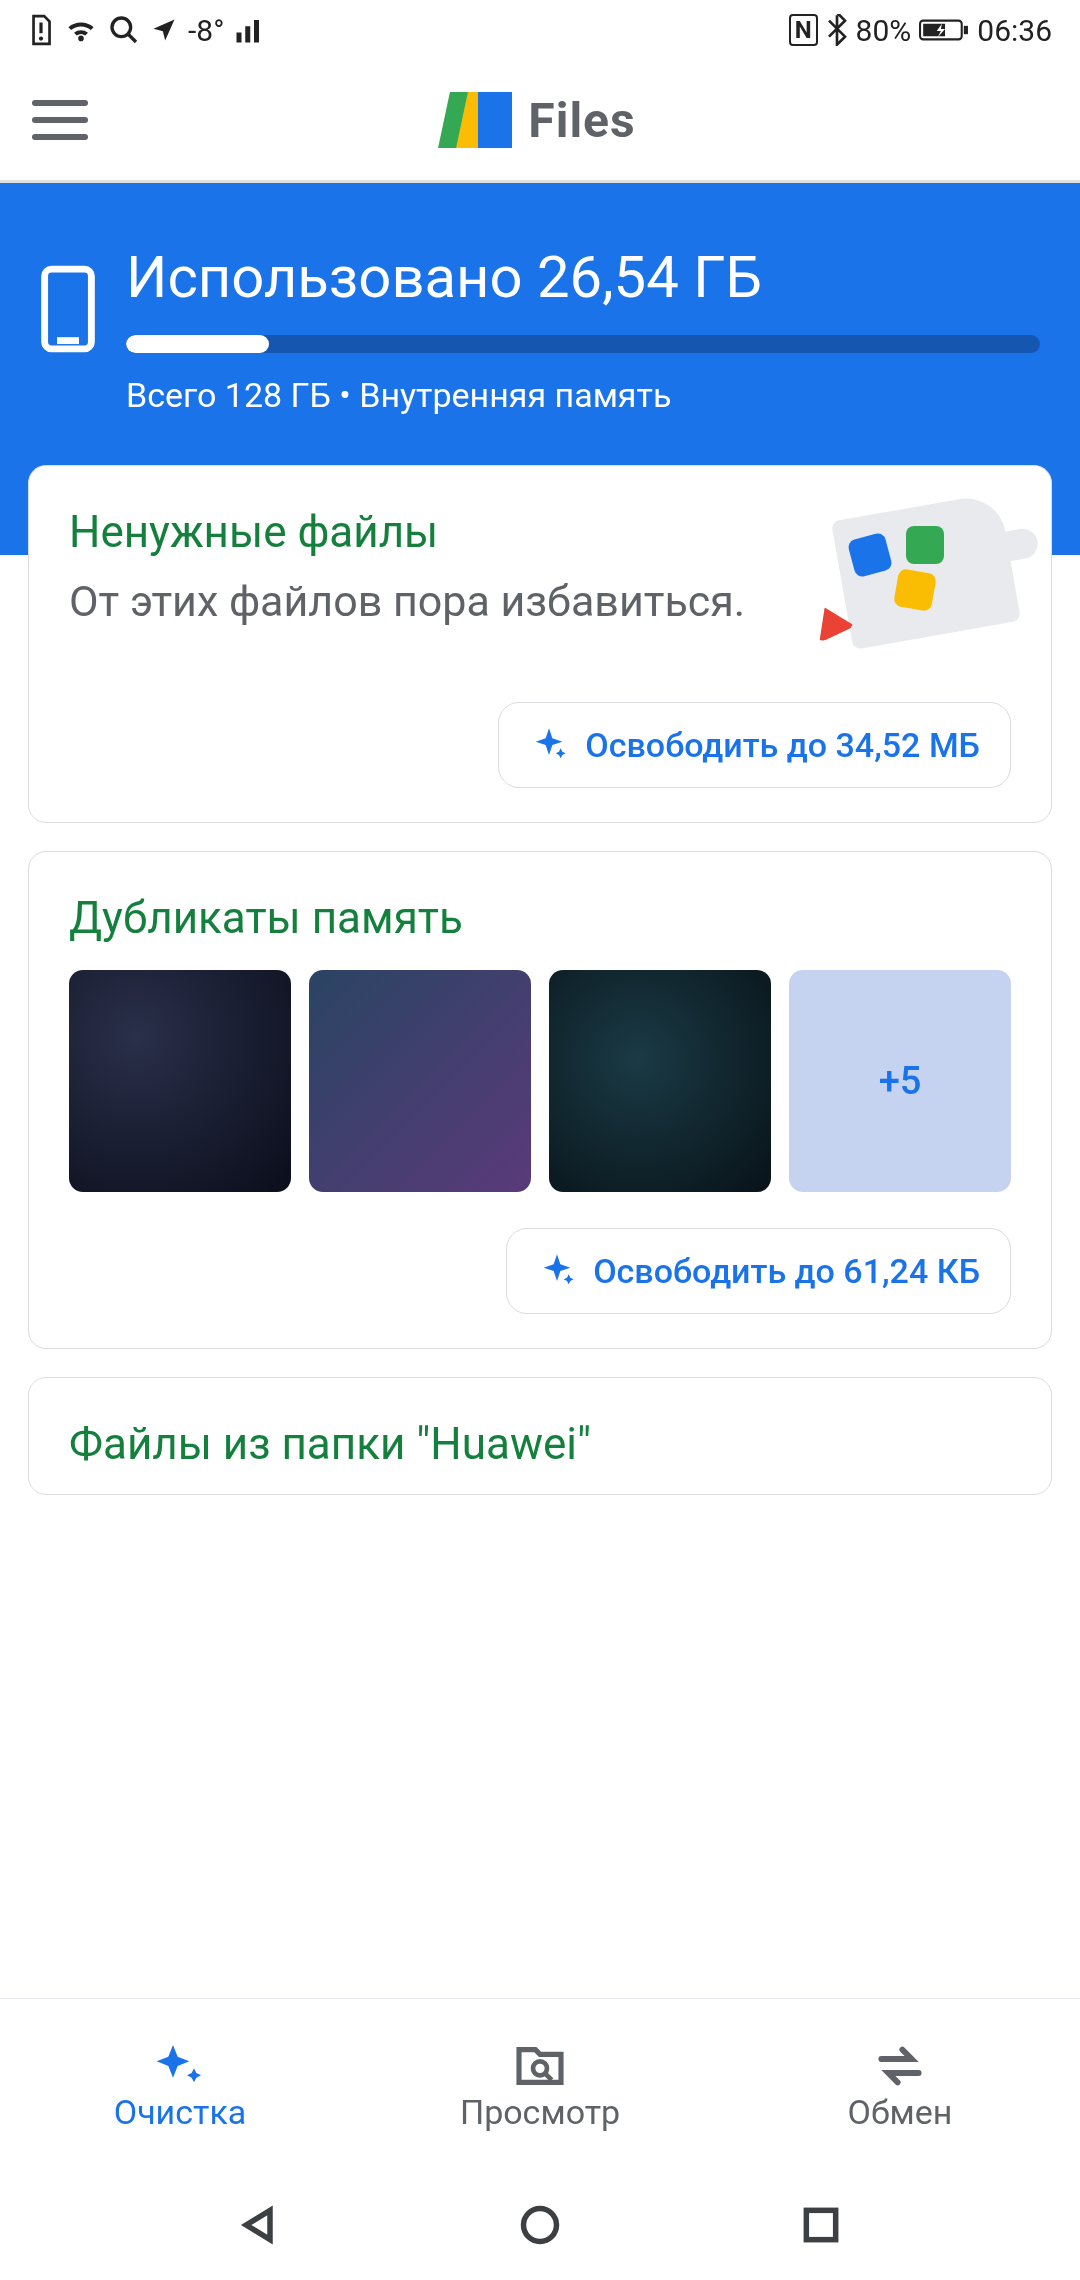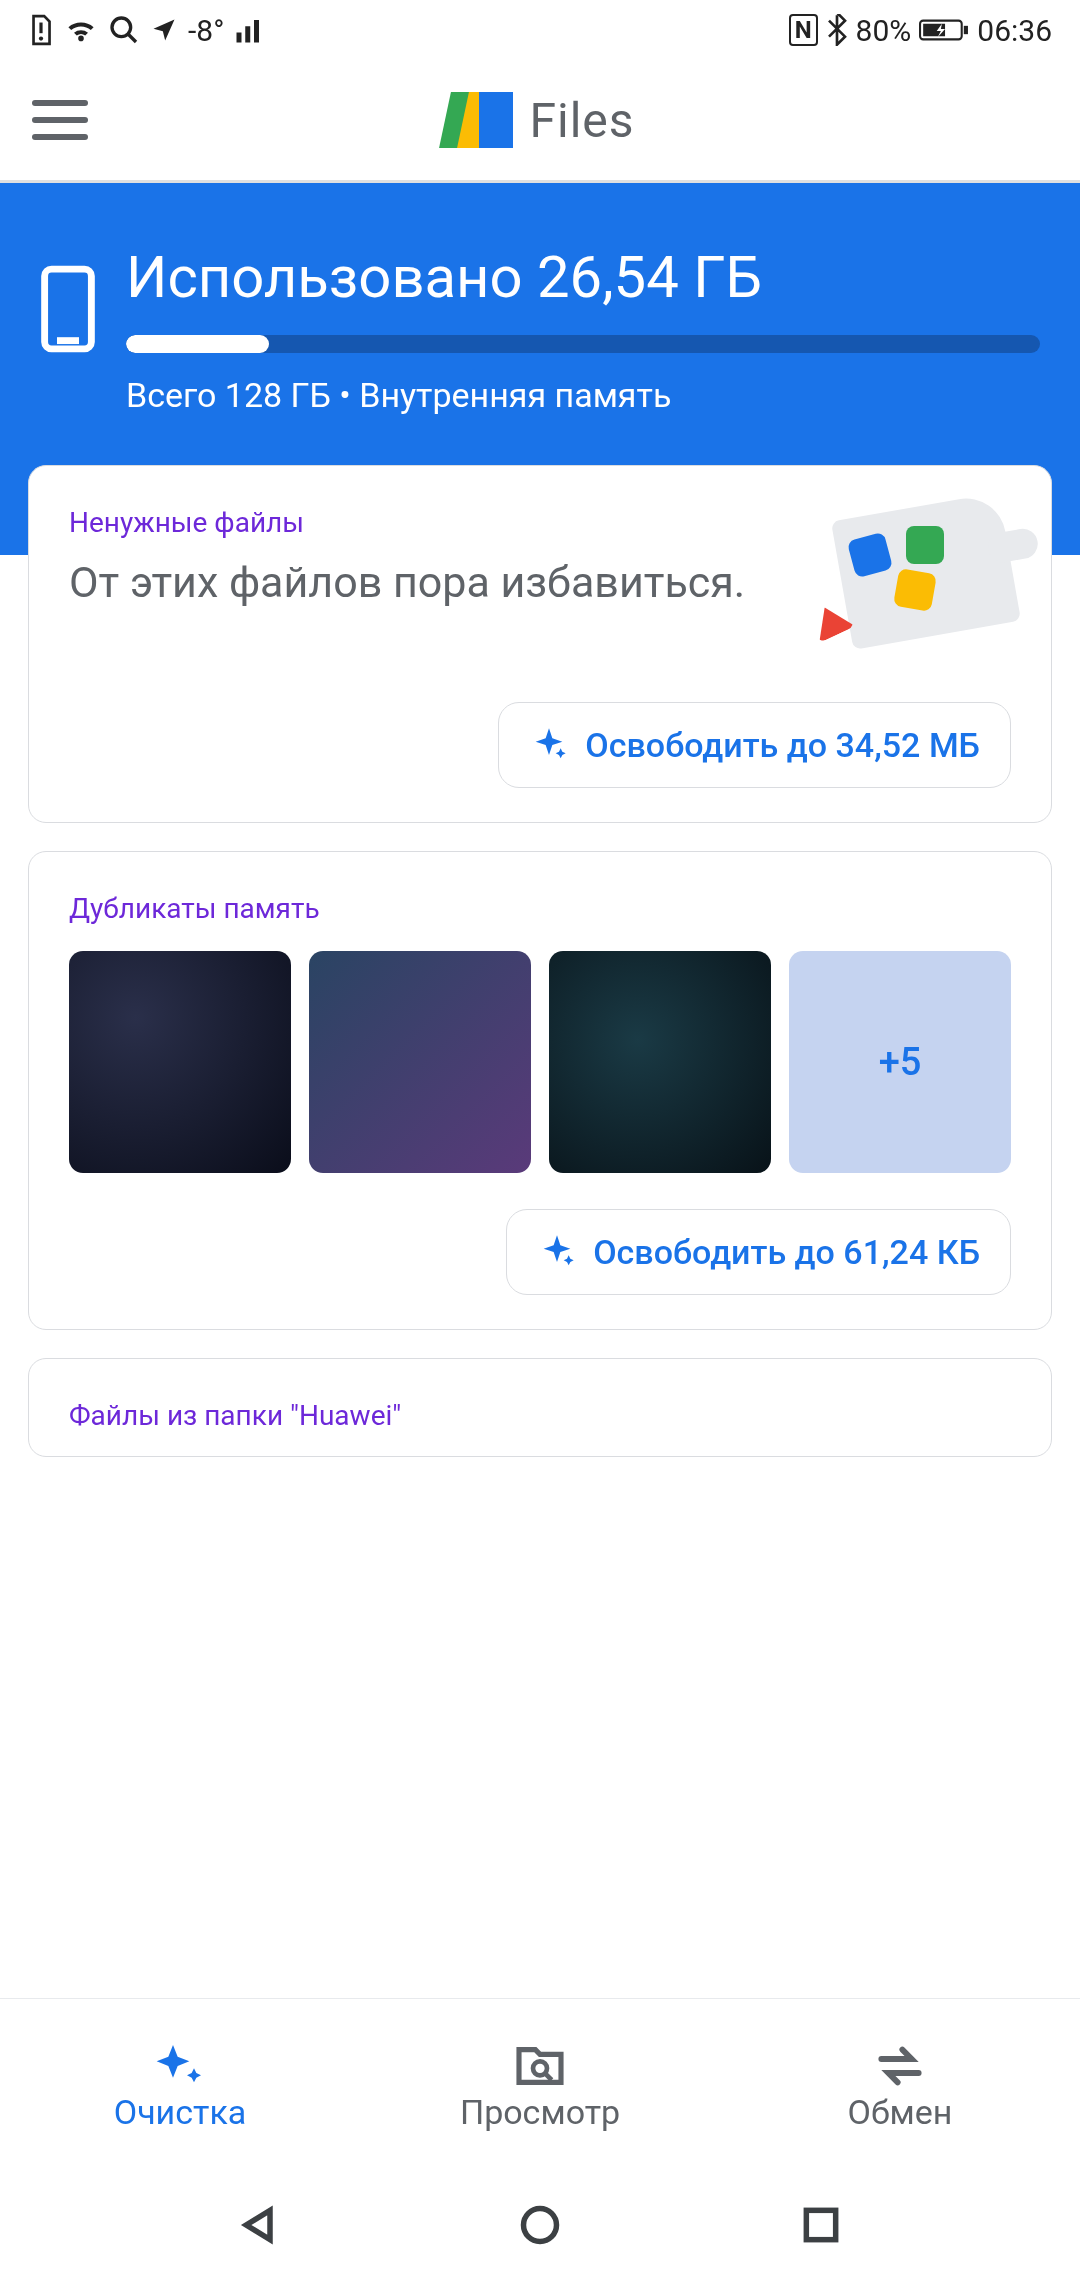--- a/index.html
+++ b/index.html
@@ -12,36 +12,36 @@
 
   
   .app-bar { height: 120px; display: flex; align-items: center; padding: 0 32px; background: #fff; }
   .hamburger { width: 56px; height: 40px; display:flex; flex-direction:column; justify-content:space-between; cursor:pointer;}
   .hamburger span{ display:block; height:6px; background:#5f6368; border-radius:3px;}
   .app-title-wrap { flex:1; display:flex; align-items:center; justify-content:center; gap:20px; }
   .app-logo { width:64px; height:56px; position:relative; }
   .app-logo .l1{position:absolute;left:0;top:0;width:40px;height:56px;background:#34a853;transform:skewX(-12deg);}
   .app-logo .l2{position:absolute;left:18px;top:0;width:30px;height:56px;background:#fbbc04;transform:skewX(-12deg);}
   .app-logo .l3{position:absolute;left:34px;top:0;width:34px;height:56px;background:#1a73e8;}
-  .app-title { font-size:48px; color:#5f6368; font-weight:400; letter-spacing:1px;}
+  .app-title { font-size:48px; color:#5f6368; font-weight:700; letter-spacing:1px;}
 
   
   .scroll { flex:1; overflow:hidden; }
   .storage-header { background:#1a73e8; padding: 60px 40px 140px 40px; color:#fff; display:flex; gap:30px; align-items:flex-start; border-top:3px solid #e0e0e0;}
   .phone-icon svg{ width:56px; height:88px; stroke:#fff; fill:none; stroke-width:5;}
   .storage-info { flex:1; }
   .storage-used { font-size:58px; font-weight:400; margin-bottom:24px; }
   .storage-bar { height:18px; background:#1557b0; border-radius:10px; overflow:hidden; margin-bottom:22px;}
   .storage-bar-fill{ height:100%; width:15.6%; background:#fff; border-radius:10px;}
   .storage-total { font-size:34px; font-weight:400; }
 
   
   .cards { padding: 0 28px; margin-top:-90px; display:flex; flex-direction:column; gap:28px;}
   .card { background:#fff; border:1px solid #dadce0; border-radius:18px; padding:40px 40px 34px 40px; }
-  .card-title { font-size:28px; color:#6d28d9; font-weight:400; margin-bottom:14px;}
+  .card-title { font-size:44px; color:#15803d; font-weight:400; margin-bottom:14px;}
   .card-sub { font-size:43px; color:#5f6368; line-height:1.35; }
 
   .junk-row{ display:flex; align-items:flex-start; gap:30px;}
   .junk-text{flex:1;}
   .junk-illus{ width:200px; height:160px; position:relative;}
   .dustpan{position:absolute;right:0;top:0;width:170px;height:130px;background:#e8eaed;transform:rotate(-10deg);border-radius:8px 40px 8px 8px;}
   .dustpan::after{content:"";position:absolute;right:-30px;top:40px;width:50px;height:30px;background:#e8eaed;border-radius:15px;}
   .chip{position:absolute;width:38px;height:38px;border-radius:8px;}
   .chip.b{background:#1a73e8;left:40px;top:30px;transform:rotate(-15deg);}
   .chip.g{background:#34a853;left:95px;top:20px;}

